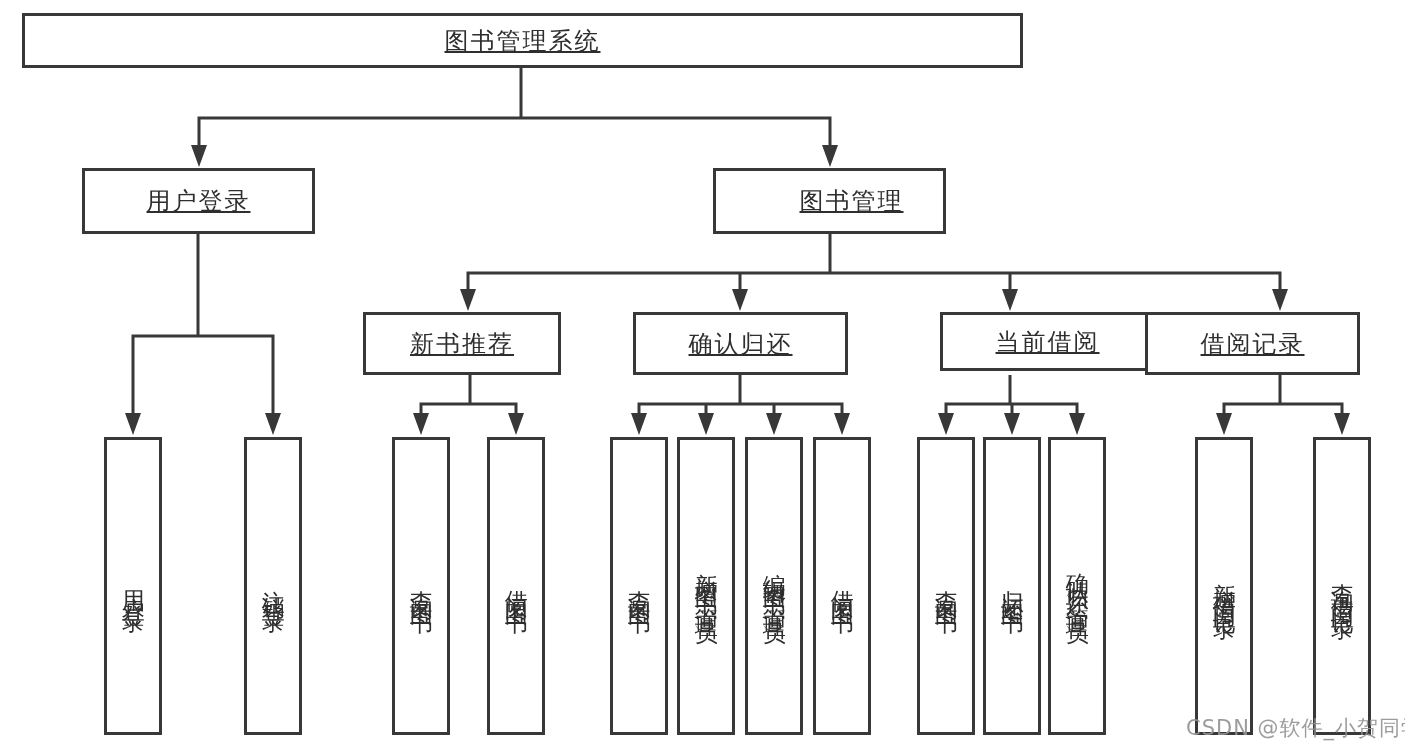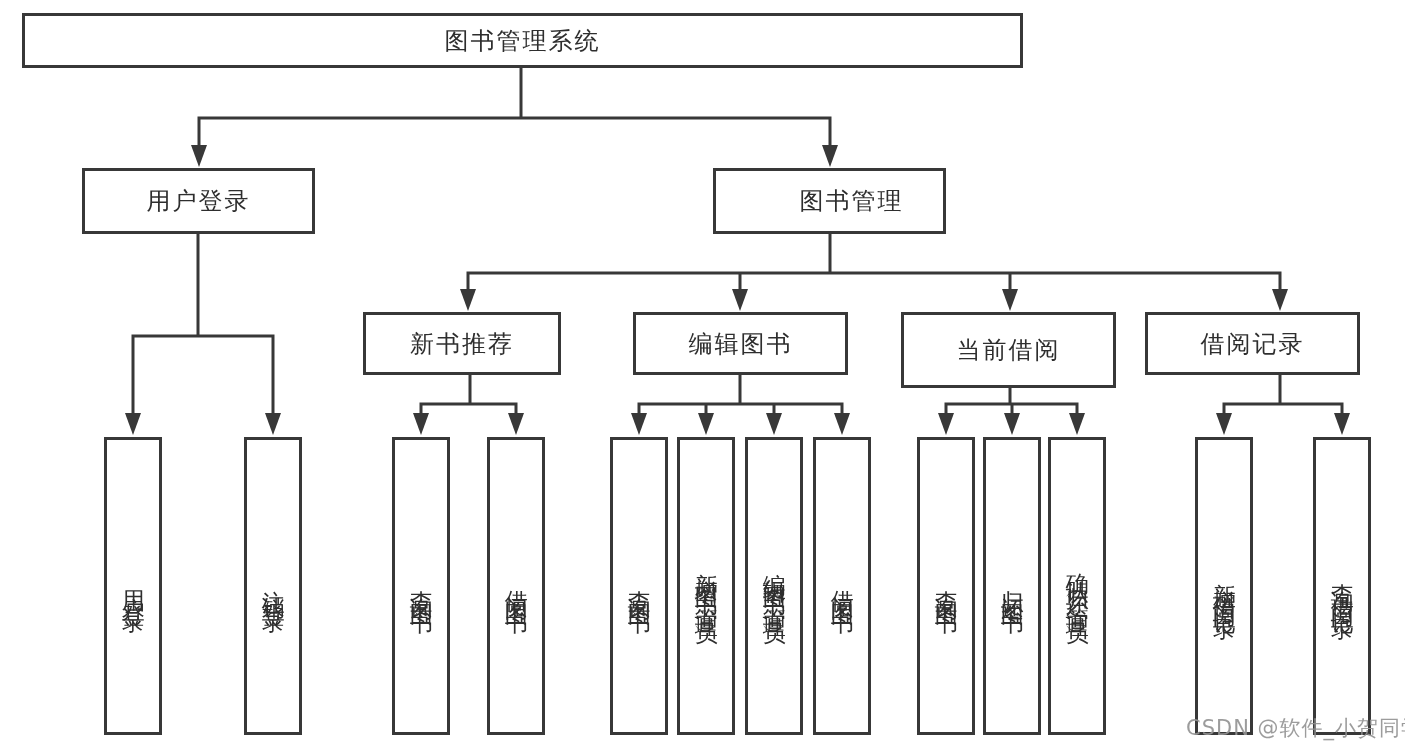--- a/index.html
+++ b/index.html
@@ -8,20 +8,21 @@
     background:#ffffff; overflow:hidden;
     font-family:"DejaVu Sans","Liberation Sans",sans-serif;
   }
   .connectors { position:absolute; left:0; top:0; width:1405px; height:747px; }
   .hnode {
     position:absolute; box-sizing:border-box;
     background:#ffffff; border:3px solid #383838;
     display:flex; align-items:center; justify-content:center;
     font-size:24px; letter-spacing:2px; color:#2e2e2e;
     white-space:nowrap;
+    text-decoration:underline;
   }
   .vnode {
     position:absolute; box-sizing:border-box;
     top:437px; width:58px; height:298px;
     background:#ffffff; border:3px solid #383838;
     display:flex; align-items:center; justify-content:center;
   }
   .vtext {
     writing-mode:vertical-rl; text-orientation:mixed;
     font-size:23px; letter-spacing:7px; line-height:1.1;
@@ -79,22 +80,22 @@
       <polygon points="1334,413 1350,413 1342,435"></polygon>
     </g>
   </svg>
 
   <div class="hnode" style="left:22px; top:13px; width:1001px; height:55px;">图书管理系统</div>
 
   <div class="hnode" style="left:82px; top:168px; width:233px; height:66px;">用户登录</div>
   <div class="hnode" style="left:713px; top:168px; width:233px; height:66px;padding-left:44px;">图书管理</div>
 
   <div class="hnode" style="left:363px; top:312px; width:198px; height:63px;">新书推荐</div>
-  <div class="hnode" style="left:633px; top:312px; width:215px; height:63px;">编辑图书</div>
-  <div class="hnode" style="left:901px; top:312px; width:215px; height:76px;">当前借阅</div>
+  <div class="hnode" style="left:633px; top:312px; width:215px; height:63px;">确认归还</div>
+  <div class="hnode" style="left:940px; top:312px; width:215px; height:59px;">当前借阅</div>
   <div class="hnode" style="left:1145px; top:312px; width:215px; height:63px;">借阅记录</div>
 
   <div class="vnode" style="left:104px;">
     <span class="vtext">用户登录</span>
   </div>
   <div class="vnode" style="left:244px;">
     <span class="vtext">注销登录</span>
   </div>
 
   <div class="vnode" style="left:392px;">

